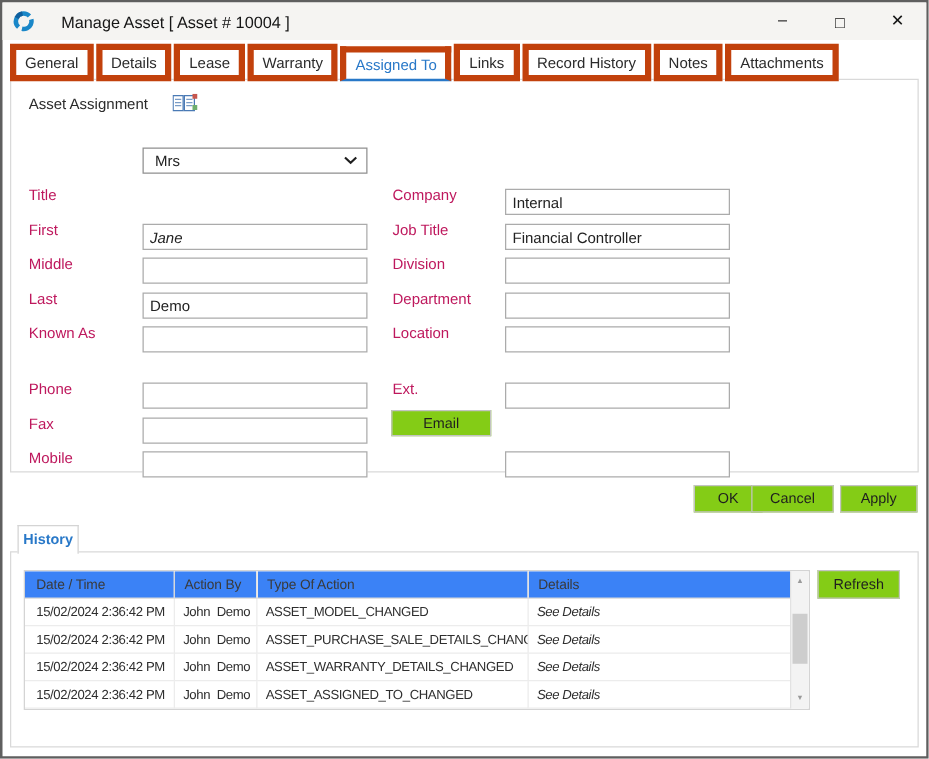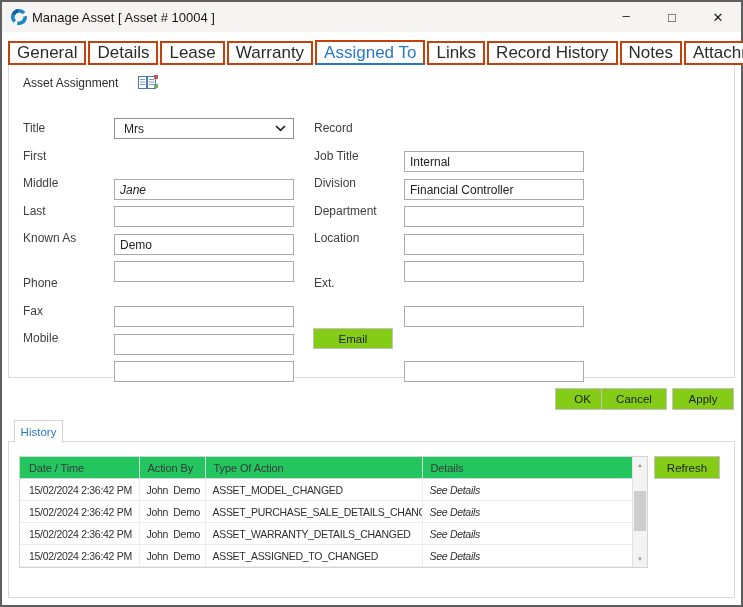--- a/index.html
+++ b/index.html
@@ -8,48 +8,48 @@
     box-shadow: inset 0 0 0 2px #5f5f5f;
     font-family:"Liberation Sans","DejaVu Sans",sans-serif;
     overflow:hidden;
   }
   
   .titlebar {
     position:absolute; left:2px; top:2px; right:2px; height:30px;
     background:#f5f4f2; display:flex; align-items:center;
   }
   .app-icon { margin-left:8px; width:18px; height:18px; flex:0 0 auto; }
-  .window-title { margin-left:4px; font-size:13px; color:#161616; }
+  .window-title { margin-left:21px; font-size:13px; color:#161616; }
   .win-controls { margin-left:auto; display:flex; height:100%; }
   .win-btn {
     width:46px; height:100%; display:flex; align-items:center; justify-content:center;
     font-size:13px; color:#151515; cursor:default; user-select:none;
   }
   .win-btn.min span { transform:translateY(-2px); }
   
   .tabstrip { position:absolute; left:8px; top:40px; height:25px; display:flex; align-items:flex-end; z-index:3; }
   .tab {
     height:20px; line-height:20px; padding:0 7px; margin-right:2px;
-    border:2px solid #c2410c; background:#ffffff; font-size:17px; color:#2b2b2b;
+    border:5px solid #c2410c; background:#ffffff; font-size:12px; color:#2b2b2b;
     white-space:nowrap;
   }
   .tab.selected {
     height:21px; line-height:21px; color:#2878c8;
     border-bottom:2px solid #2878c8; position:relative; z-index:4;
   }
   
   .panel { position:absolute; background:#ffffff; border:1px solid #d9d9d9; box-sizing:border-box; }
   .main-panel { left:8px; top:63px; width:727px; height:315px; z-index:1; }
   .history-panel { left:8px; top:441px; width:727px; height:157px; z-index:1; }
   
   .section-label {
     position:absolute; left:14px; top:11px; font-size:12px; color:#2b2b2b;
     display:flex; align-items:center; gap:20px;
   }
-  .field-label { position:absolute; font-size:12px; color:#404040; height:21px; line-height:21px; white-space:nowrap; }
+  .field-label { position:absolute; font-size:12px; color:#be185d; height:21px; line-height:21px; white-space:nowrap;margin-top:28px; }
   .text-input {
     position:absolute; width:180px; height:21px; box-sizing:border-box;
     border:1px solid #ababab; background:#fff; font-size:12px; color:#222;
     padding:0 5px; font-family:inherit; outline:none;margin-top:33px;
   }
   .select {
     position:absolute; width:180px; height:21px; box-sizing:border-box;
     border:1px solid #8f8f8f; background:#fff; display:flex; align-items:center;
     font-size:12px; color:#222; padding-left:9px;
   }
@@ -59,29 +59,29 @@
     position:absolute; height:22px; box-sizing:border-box;
     background:#84cc16; border:1px solid #c3c3c3; font-size:11.5px; color:#1f1f1f;
     display:flex; align-items:center; justify-content:center; font-family:inherit;
     cursor:default; user-select:none;
   }
   
   .history-tab {
     position:absolute; left:14px; top:420px; width:47px; height:22px;
     border:1px solid #d4d4d4; border-bottom:none; background:#fff;
     color:#2878c8; font-size:11.5px; display:flex; align-items:center; justify-content:center;
-    z-index:2; box-sizing:content-box;
+    z-index:2; box-sizing:content-box;font-weight:bold;
   }
   .table-wrap {
     position:absolute; left:10px; top:14px; width:629px; height:112px;
     border:1px solid #d4d4d4; box-sizing:border-box; background:#fff; overflow:hidden;
   }
   table.history { border-collapse:collapse; table-layout:fixed; width:612px; }
   table.history th {
-    height:21px; background:#22c55e; font-weight:normal; text-align:left;
+    height:21px; background:#3b82f6; font-weight:normal; text-align:left;
     font-size:11px; letter-spacing:-0.1px; color:#3a3a3a; padding:0 2px 0 8px;
     border-right:1px solid #d8d8d8; border-bottom:1px solid #d8d8d8; white-space:nowrap; overflow:hidden;
   }
   table.history th:first-child { padding-left:9px; }
   table.history td {
     height:21px; font-size:10.5px; letter-spacing:-0.3px; color:#2e2e2e;
     padding:0 2px 0 7px; border-right:1px solid #ececec; border-bottom:1px solid #ececec;
     white-space:pre; overflow:hidden;
   }
   table.history td:first-child { padding-left:9px; }
@@ -169,21 +169,21 @@
 
     <span class="field-label" style="left:14px;top:109px">Middle</span>
     <input class="text-input" style="left: 105px; top: 109px;" value="">
 
     <span class="field-label" style="left:14px;top:137px">Last</span>
     <input class="text-input" style="left: 105px; top: 137px;" value="Demo">
 
     <span class="field-label" style="left:14px;top:164px">Known As</span>
     <input class="text-input" style="left: 105px; top: 164px;" value="">
 
-    <span class="field-label" style="left:305px;top:54px">Record</span>
+    <span class="field-label" style="left:305px;top:54px">Company</span>
     <input class="text-input" style="left: 395px; top: 54px;" value="Internal">
 
     <span class="field-label" style="left:305px;top:82px">Job Title</span>
     <input class="text-input" style="left: 395px; top: 82px;" value="Financial Controller">
 
     <span class="field-label" style="left:305px;top:109px">Division</span>
     <input class="text-input" style="left: 395px; top: 109px;" value="">
 
     <span class="field-label" style="left:305px;top:137px">Department</span>
     <input class="text-input" style="left: 395px; top: 137px;" value="">

